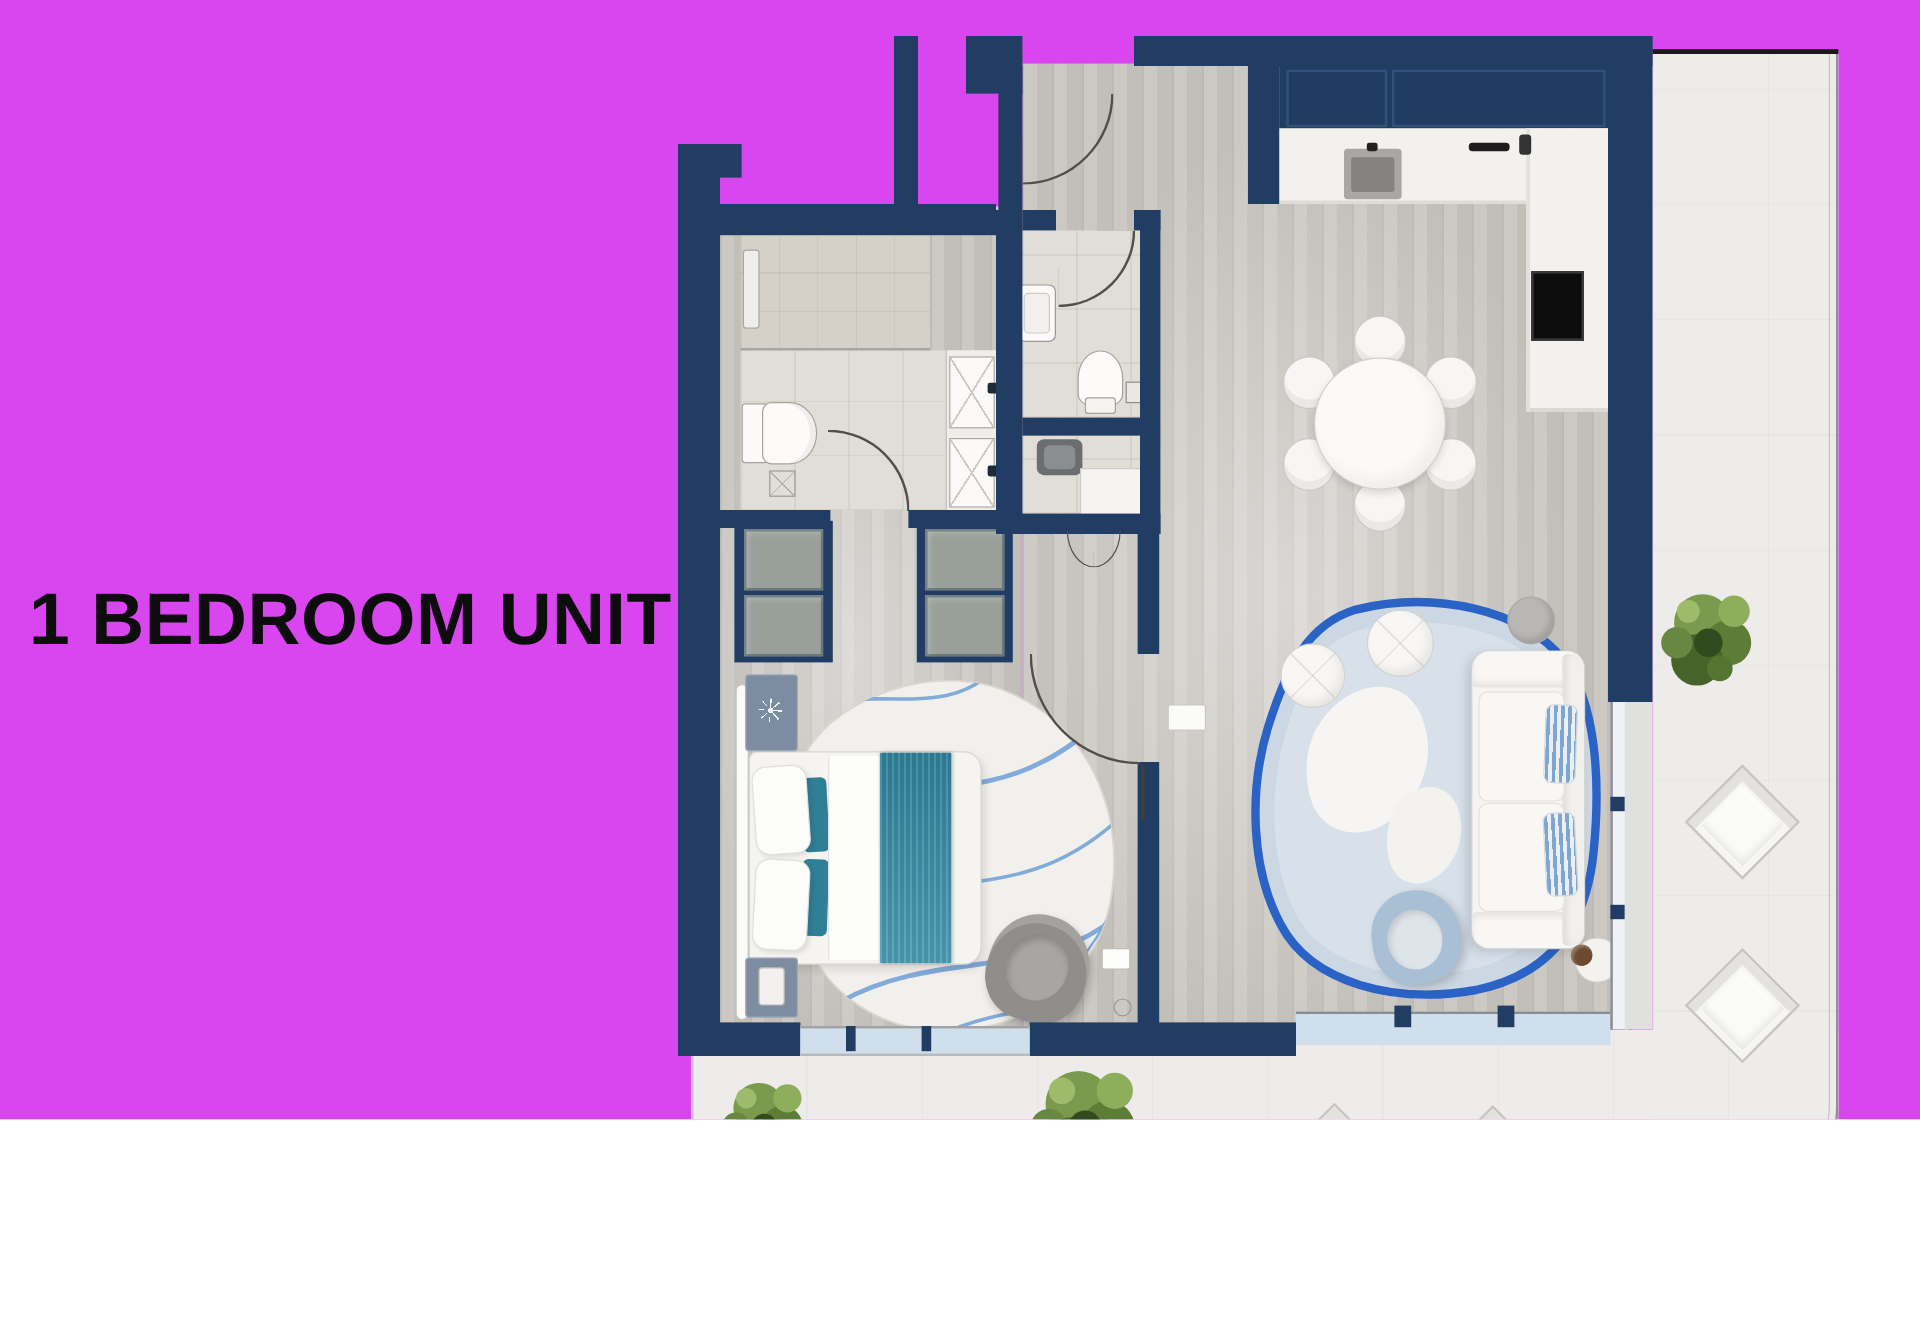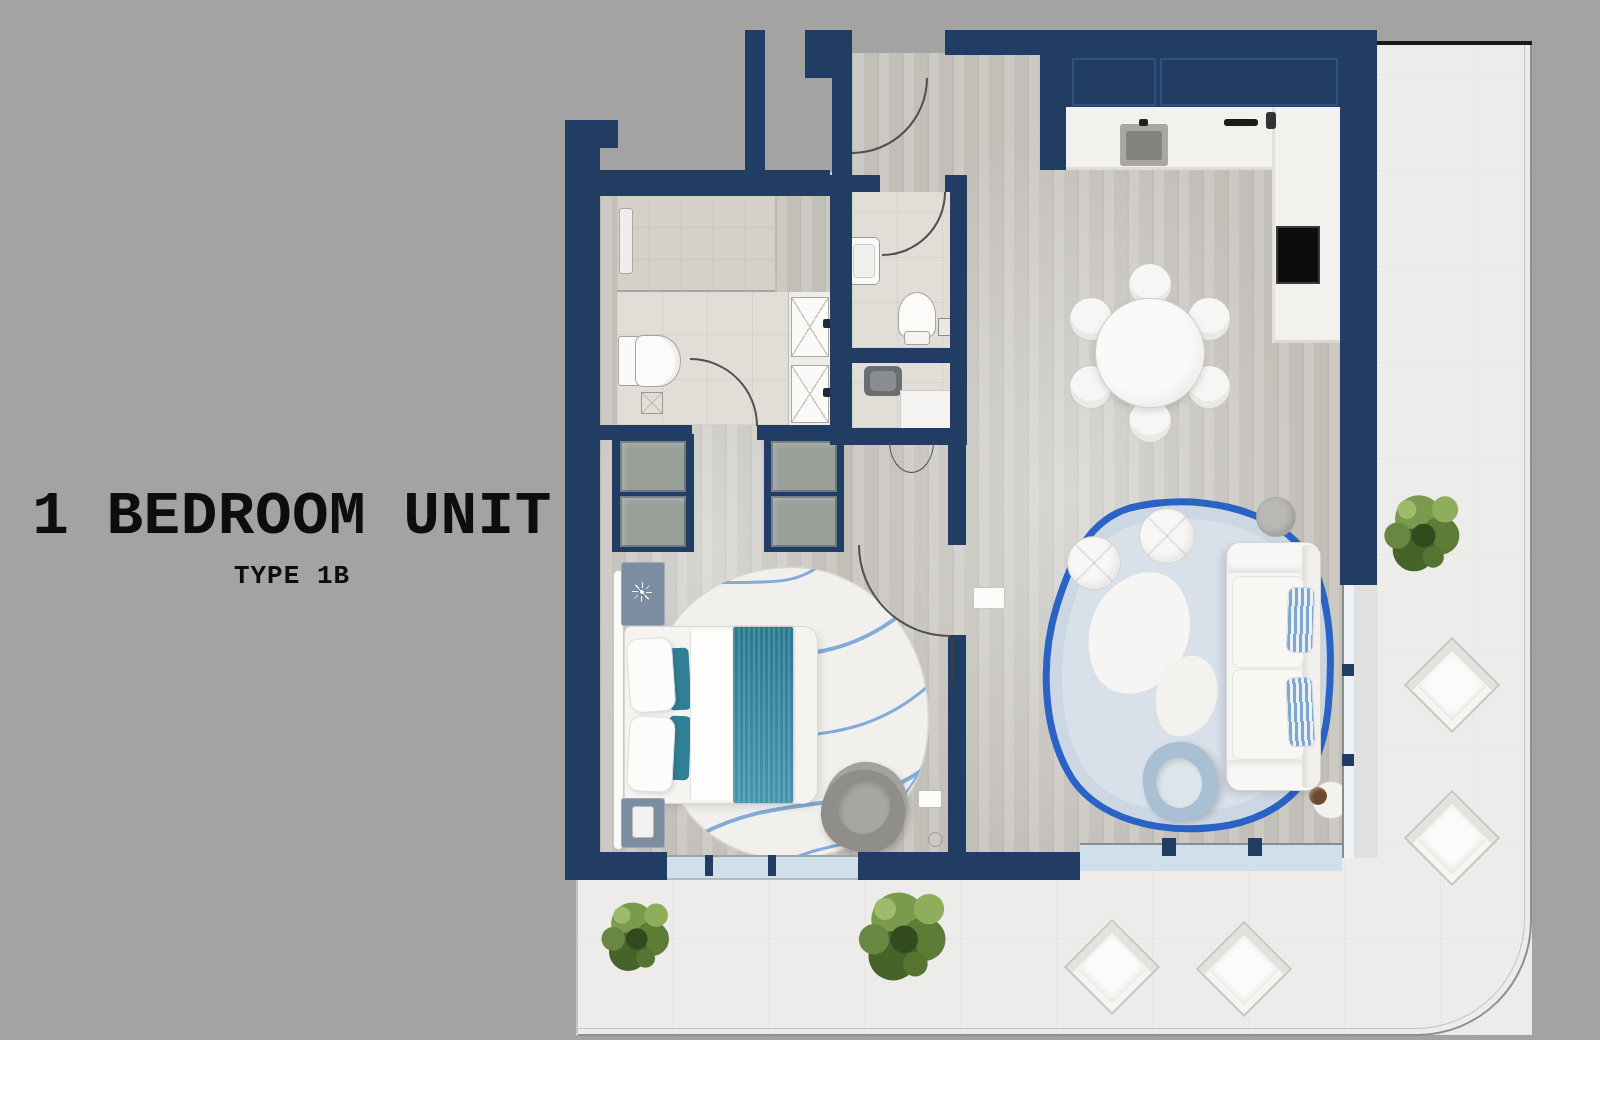--- a/index.html
+++ b/index.html
@@ -1,17 +1,17 @@
 <!DOCTYPE html>
 <html style="--navy: #213d63; --navy2: #2b4b77; --line: #4f4f4c; --wood: #c9c6c0; --tile: #e1ded8; --shower: #d6d1c8; --balcony: #edecea; --glass: #cfdfeb; --rail: #8f8f8f; --furniture_white: #f6f5f3; --teal: #35859d; --rug_border_blue: #2a62c6; --rug_fill: #ccd8e4; --chair_blue: #a9bfd3; --chair_gray: #92918e; --green1: #7a9b4e; --green2: #5d7c35; --green3: #46632a; --green4: #8fae5c;"><head>
 <meta charset="utf-8">
 <style>
   html,body{margin:0;padding:0;background:#ffffff;}
-  #page{position:relative;width:1600px;height:1040px;background:#a3a3a3;overflow:hidden;
-        font-family:Liberation Mono, monospace;}
+  #page{position:relative;width:1600px;height:933px;background:#d946ef;overflow:hidden;
+        font-family:Liberation Sans, sans-serif;}
   .abs{position:absolute;}
   .w{position:absolute;background:var(--navy);}
   .arc{position:absolute;border:0 solid var(--line);}
   .chair{position:absolute;width:42px;height:42px;border-radius:50%;background:#f7f6f4;
          box-shadow:0 0 0 1px #c9c9c4, inset 0 -7px 0 rgba(0,0,0,.05);}
   .pouf{position:absolute;border-radius:50%;background:#f8f7f5;
         box-shadow:0 0 0 1px #d2d2cd, inset -4px -4px 8px rgba(0,0,0,.07);
         background-image:linear-gradient(to bottom right,transparent 49%,rgba(0,0,0,.08) 49% 51%,transparent 51%),
                          linear-gradient(to top right,transparent 49%,rgba(0,0,0,.08) 49% 51%,transparent 51%);}
   .lounge{position:absolute;width:64px;height:64px;transform:rotate(45deg);background:#f6f5f2;
@@ -39,21 +39,20 @@
   #title-block h1{margin:0;font-size:61px;font-weight:700;letter-spacing:.5px;line-height:1.0;}
   #title-block .sub{margin-top:14px;font-size:26px;font-weight:700;letter-spacing:1px;}
 </style>
 </head>
 <body>
 
 <div id="page">
 
   <div id="title-block">
     <h1>1 BEDROOM UNIT</h1>
-    <div class="sub">TYPE 1B</div>
   </div>
 
   <div class="abs balc" style="left:1377px;top:43px;width:155px;height:992px;"></div>
   <div class="abs balc" style="left:576px;top:858px;width:956px;height:177px;border-bottom-right-radius:115px;"></div>
   <div class="abs" style="left:578px;top:42px;width:952px;height:992px;border-right:2px solid var(--rail);border-bottom:2px solid var(--rail);border-bottom-right-radius:115px;"></div>
   <div class="abs" style="left:578px;top:42px;width:946px;height:986px;border-right:1px solid #c2c2c0;border-bottom:1px solid #c2c2c0;border-bottom-right-radius:110px;"></div>
   <div class="abs" style="left:1377px;top:41px;width:155px;height:4px;background:#1a1a1a;"></div>
   <div class="abs" style="left:576px;top:858px;width:2px;height:176px;background:#c4c4c2;"></div>
 
   <div class="abs woodA" style="left:852px;top:53px;width:490px;height:805px;"></div>

